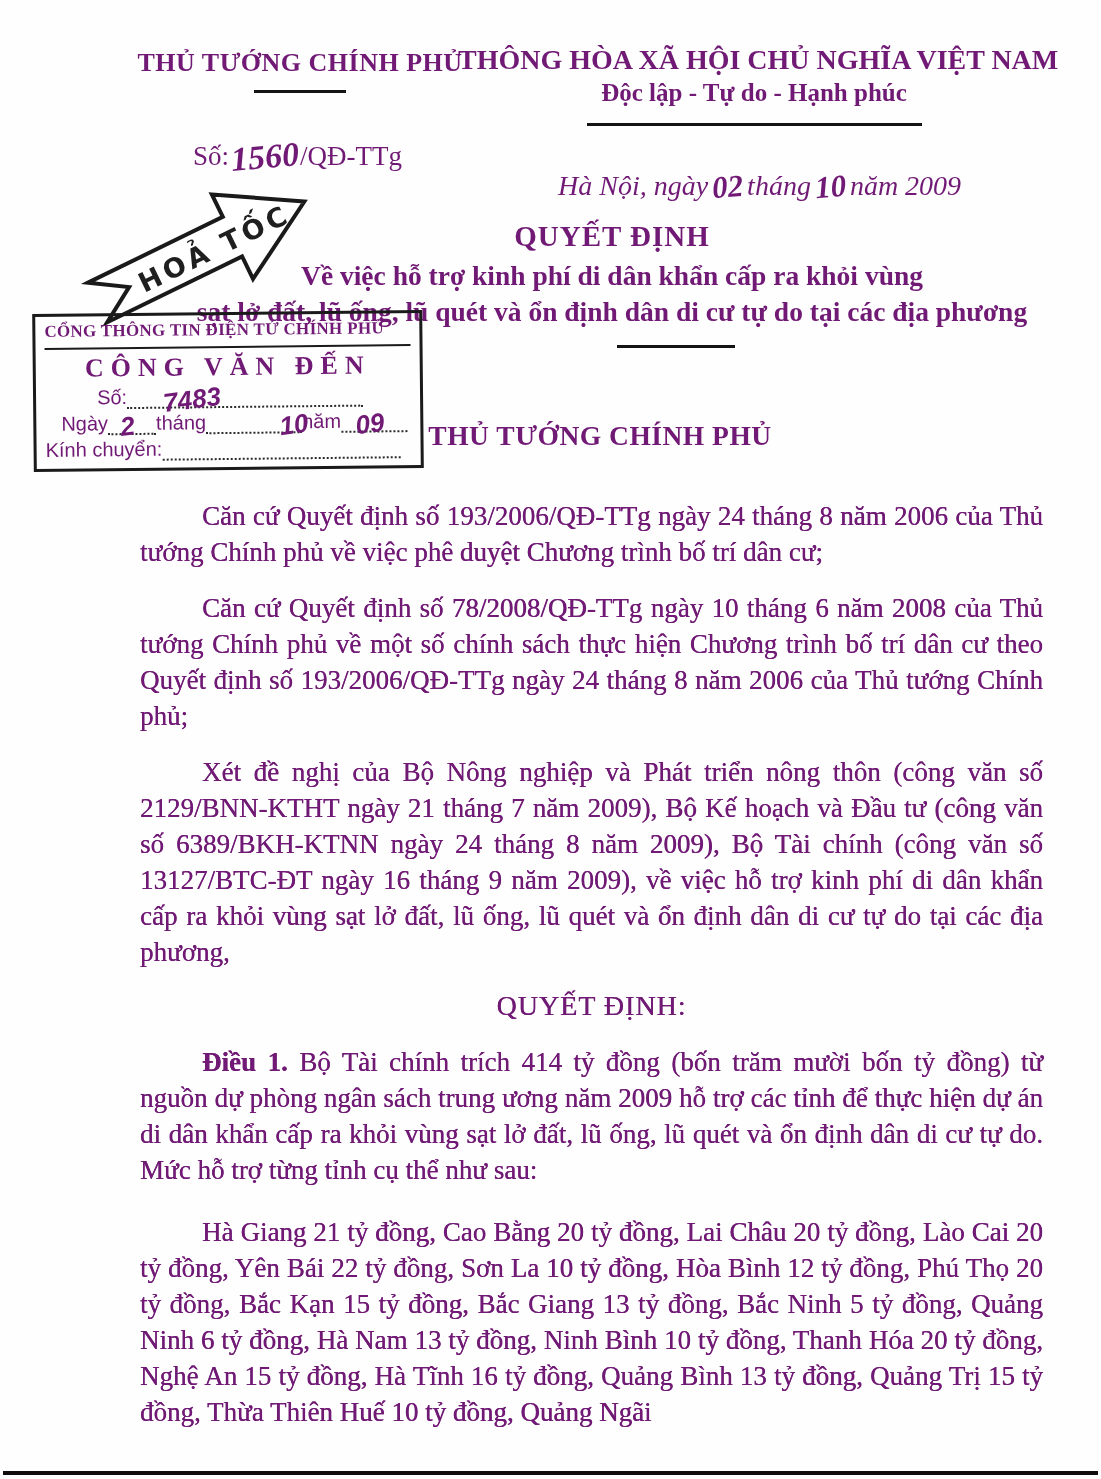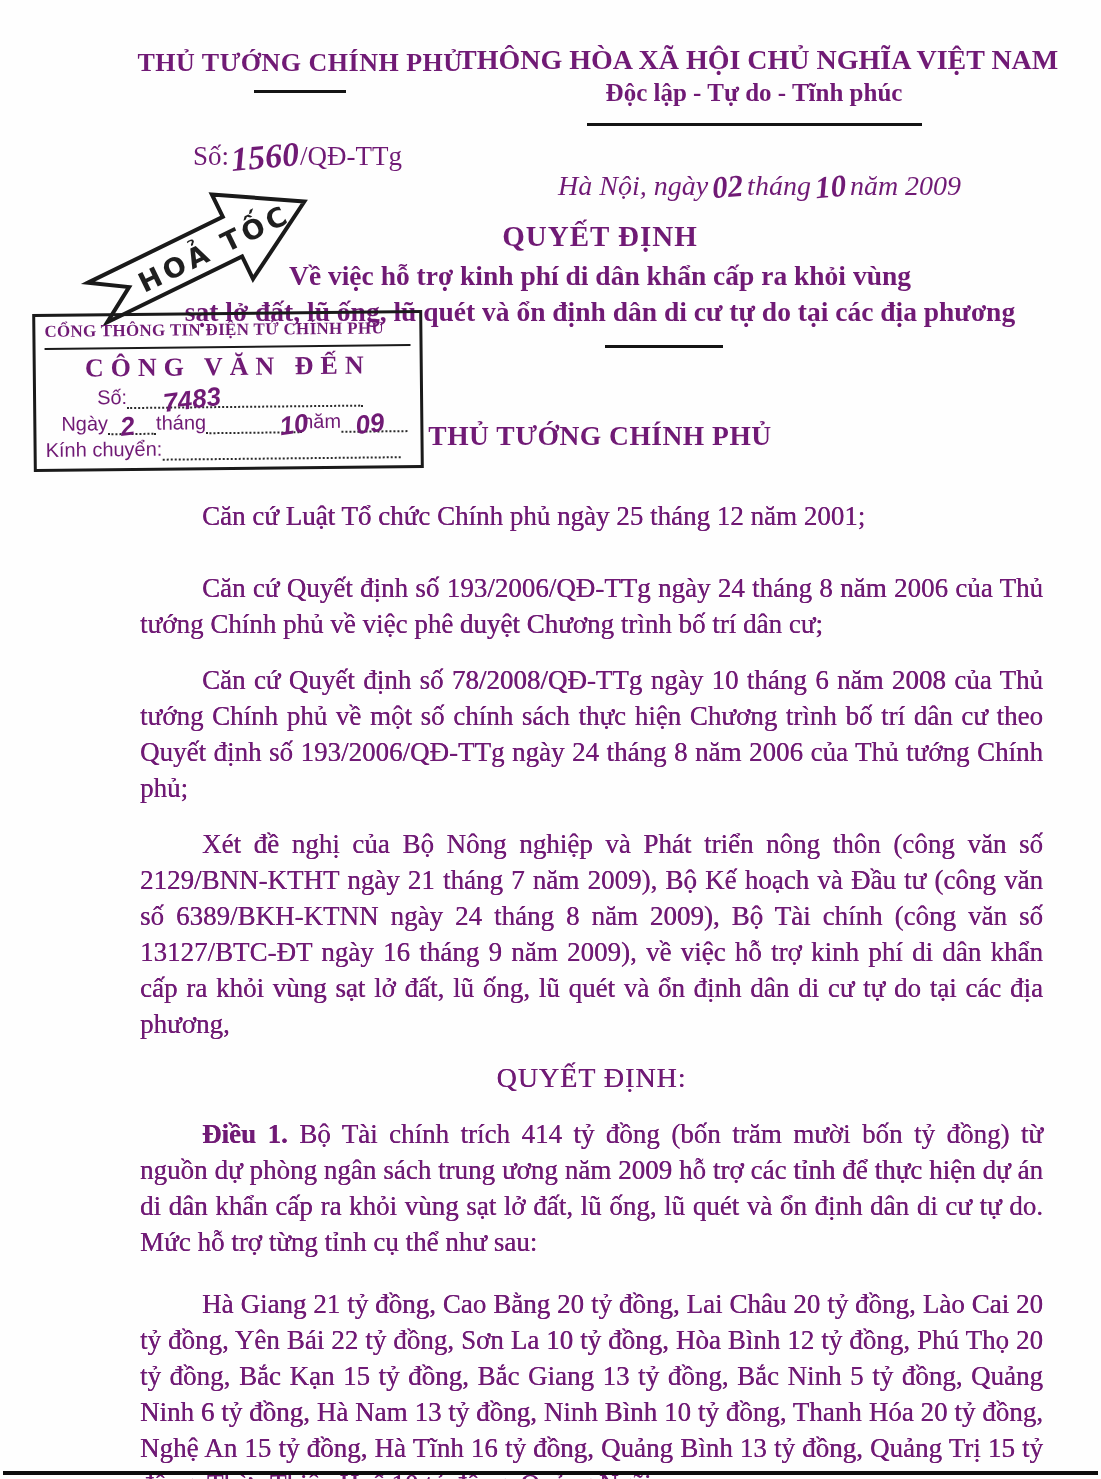--- a/index.html
+++ b/index.html
@@ -16,21 +16,21 @@
   .header-right { position:absolute; top:44px; left:458px; width:592px; text-align:center; }
   .header-right .country { font-size:28px; font-weight:bold; white-space:nowrap; }
   .header-right .motto { font-size:25px; font-weight:bold; margin-top:3px; }
   .header-right .rule { width:335px; border-top:3px solid #141414; margin:16px auto 0; }
   .doc-number { position:absolute; top:140px; left:193px; font-size:27px; white-space:nowrap; }
   .dateline { position:absolute; top:170px; left:558px; font-size:28px; font-style:italic; white-space:nowrap; }
   .hw { display:inline-block; font-weight:bold; font-style:italic; line-height:1; transform:rotate(-5deg); }
   .doc-number .hw { font-size:34px; margin:0 1px 0 2px; vertical-align:-3px; }
   .dateline .hw { font-size:31px; margin:0 4px; vertical-align:-2px; }
   
-  .title-block { position:absolute; top:220px; left:150px; width:900px; text-align:center; font-weight:bold; }
+  .title-block { position:absolute; top:220px; left:162px; width:900px; text-align:center; font-weight:bold; }
   .title-block .heading { font-size:29px; letter-spacing:1px; }
   .title-block .sub1 { font-size:27.5px; margin-top:7px; white-space:nowrap; }
   .title-block .sub2 { font-size:27.5px; margin-top:4px; white-space:nowrap; }
   .title-block .rule { width:118px; border-top:3px solid #141414; margin:17px 0 0 calc(50% - 55px + 60px); }
   
   .urgency { position:absolute; top:190px; left:76px; width:252px; height:152px; }
   
   .arrival { position:absolute; top:312px; left:33px; width:390px; border:3px solid #1a1a1a;
              padding:5px 9px 7px; transform:rotate(-0.6deg); background:transparent; }
   .arrival .office { font-size:17px; font-weight:bold; white-space:nowrap; letter-spacing:0.3px;
@@ -66,21 +66,21 @@
 
 <div class="page">
 
   <div class="header-left">
     <div class="org">THỦ TƯỚNG CHÍNH PHỦ</div>
     <div class="rule"></div>
   </div>
 
   <div class="header-right">
     <div class="country">THÔNG HÒA XÃ HỘI CHỦ NGHĨA VIỆT NAM</div>
-    <div class="motto">Độc lập - Tự do - Tĩnh phúc</div>
+    <div class="motto">Độc lập - Tự do - Hạnh phúc</div>
     <div class="rule"></div>
   </div>
 
   <div class="doc-number"><span>Số:</span><span class="hw">1560</span><span>/QĐ-TTg</span></div>
 
   <div class="dateline"><span>Hà Nội, ngày</span><span class="hw">02</span><span>tháng</span><span class="hw">10</span><span>năm 2009</span></div>
 
   <div class="title-block">
     <div class="heading">QUYẾT ĐỊNH</div>
     <div class="sub1">Về việc hỗ trợ kinh phí di dân khẩn cấp ra khỏi vùng</div>
@@ -91,21 +91,20 @@
   <svg class="urgency" viewBox="0 0 252 152">
     <g transform="rotate(-26 125 62)">
       <polygon points="10,40 160,40 160,15 240,62 160,109 160,84 10,84 45,62" fill="#ffffff" stroke="#1a1a1a" stroke-width="4" stroke-linejoin="miter"></polygon>
       <text x="56" y="74" font-family="DejaVu Sans, sans-serif" font-size="27" font-weight="bold" letter-spacing="4" fill="#1f1f1f">HOẢ TỐC</text>
     </g>
   </svg>
 
   <div class="issuer">THỦ TƯỚNG CHÍNH PHỦ</div>
 
   <div class="body-text">
-    <p class="first">Căn cứ Luật Tổ chức Chính phủ ngày 25 tháng 12 năm 2001;</p>
     <p>Căn cứ Quyết định số 193/2006/QĐ-TTg ngày 24 tháng 8 năm 2006 của Thủ tướng Chính phủ về việc phê duyệt Chương trình bố trí dân cư;</p>
     <p>Căn cứ Quyết định số 78/2008/QĐ-TTg ngày 10 tháng 6 năm 2008 của Thủ tướng Chính phủ về một số chính sách thực hiện Chương trình bố trí dân cư theo Quyết định số 193/2006/QĐ-TTg ngày 24 tháng 8 năm 2006 của Thủ tướng Chính phủ;</p>
     <p>Xét đề nghị của Bộ Nông nghiệp và Phát triển nông thôn (công văn số 2129/BNN-KTHT ngày 21 tháng 7 năm 2009), Bộ Kế hoạch và Đầu tư (công văn số 6389/BKH-KTNN ngày 24 tháng 8 năm 2009), Bộ Tài chính (công văn số 13127/BTC-ĐT ngày 16 tháng 9 năm 2009), về việc hỗ trợ kinh phí di dân khẩn cấp ra khỏi vùng sạt lở đất, lũ ống, lũ quét và ổn định dân di cư tự do tại các địa phương,</p>
     <div class="decision-heading">QUYẾT ĐỊNH:</div>
     <p class="article"><span class="art-label">Điều 1.</span><span> Bộ Tài chính trích 414 tỷ đồng (bốn trăm mười bốn tỷ đồng) từ nguồn dự phòng ngân sách trung ương năm 2009 hỗ trợ các tỉnh để thực hiện dự án di dân khẩn cấp ra khỏi vùng sạt lở đất, lũ ống, lũ quét và ổn định dân di cư tự do. Mức hỗ trợ từng tỉnh cụ thể như sau:</span></p>
     <p>Hà Giang 21 tỷ đồng, Cao Bằng 20 tỷ đồng, Lai Châu 20 tỷ đồng, Lào Cai 20 tỷ đồng, Yên Bái 22 tỷ đồng, Sơn La 10 tỷ đồng, Hòa Bình 12 tỷ đồng, Phú Thọ 20 tỷ đồng, Bắc Kạn 15 tỷ đồng, Bắc Giang 13 tỷ đồng, Bắc Ninh 5 tỷ đồng, Quảng Ninh 6 tỷ đồng, Hà Nam 13 tỷ đồng, Ninh Bình 10 tỷ đồng, Thanh Hóa 20 tỷ đồng, Nghệ An 15 tỷ đồng, Hà Tĩnh 16 tỷ đồng, Quảng Bình 13 tỷ đồng, Quảng Trị 15 tỷ đồng, Thừa Thiên Huế 10 tỷ đồng, Quảng Ngãi</p>
   </div>
 
   <div class="arrival">
     <div class="office">CỔNG THÔNG TIN ĐIỆN TỬ CHÍNH PHỦ</div>

